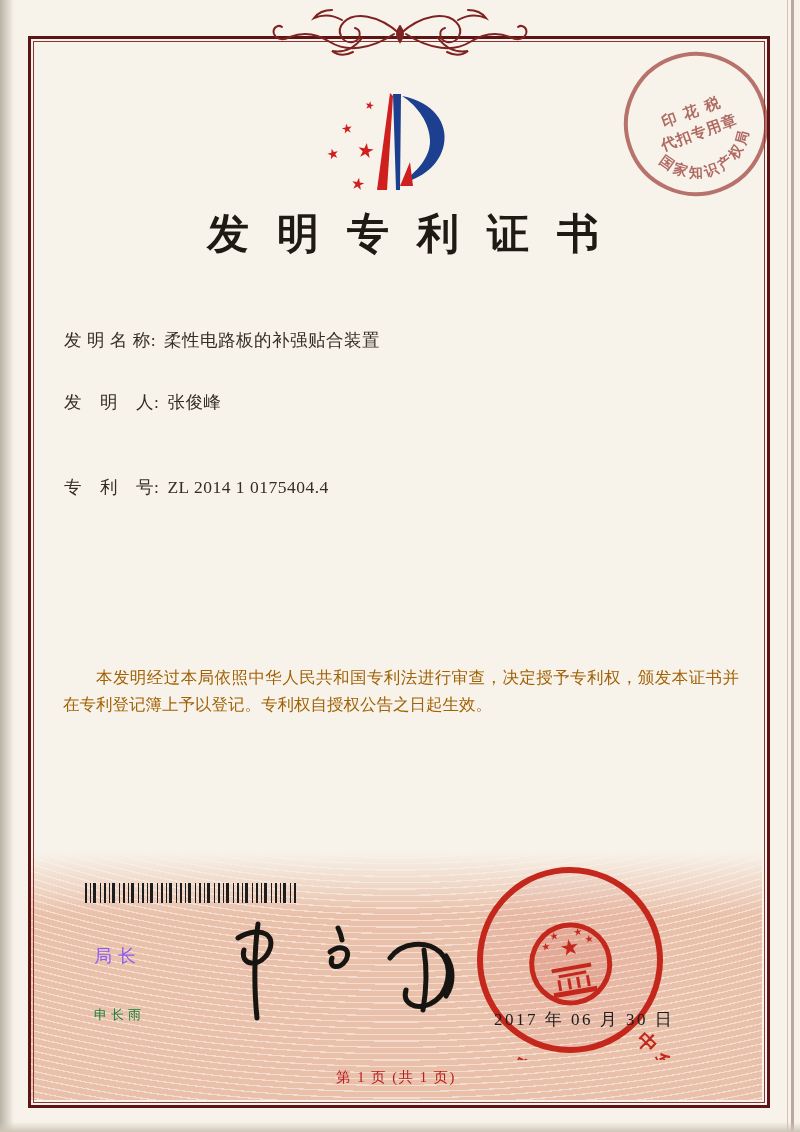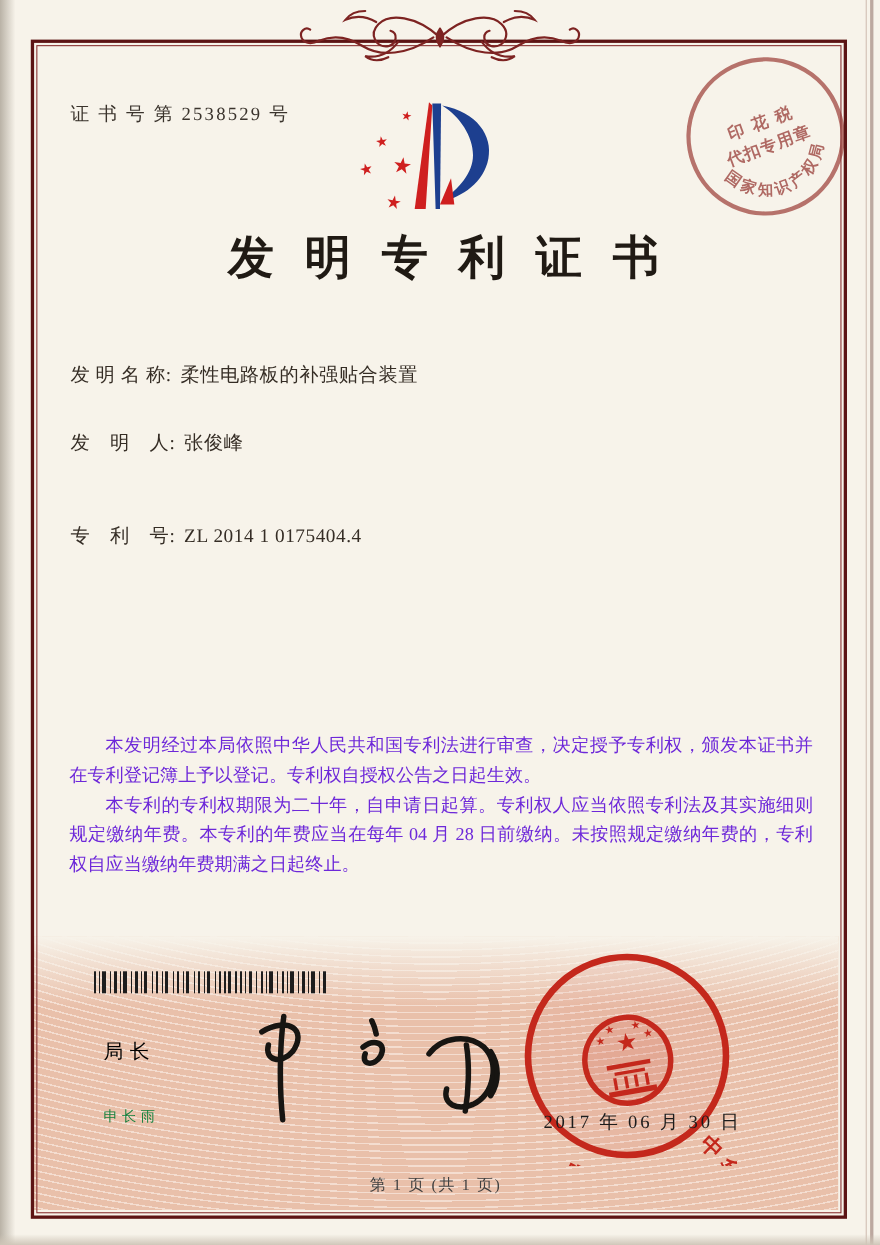--- a/index.html
+++ b/index.html
@@ -34,38 +34,38 @@
 
   .title{position:absolute;left:28px;width:736px;top:206px;text-align:center;
     font-size:42px;font-weight:700;color:#201a14;letter-spacing:28px;padding-left:42px;
     box-sizing:border-box;z-index:2;}
 
   .field{position:absolute;left:64px;font-size:17.5px;color:#352d25;letter-spacing:.5px;z-index:2;white-space:nowrap;}
   .field .lbl{margin-right:8px;}
   .f0{top:328px}.f1{top:390px}.f2{top:475px}.f3{top:511px}.f4{top:572px}.f5{top:632px}
 
   .paras{position:absolute;left:63px;width:676px;top:664px;z-index:2;}
-  .paras p{margin:0;text-indent:2em;text-align:justify;font-size:16.5px;line-height:27px;color:#6d28d9;}
+  .paras p{margin:0;text-indent:2em;text-align:justify;font-size:16.5px;line-height:27px;color:#a16207;}
 
   .barcode{position:absolute;left:85px;top:883px;width:212px;height:20px;z-index:2;
     background-image:repeating-linear-gradient(90deg,
       #1d1d1d 0 2px,transparent 2px 5px,#1d1d1d 5px 6px,transparent 6px 8px,
       #1d1d1d 8px 11px,transparent 11px 15px,#1d1d1d 15px 16px,transparent 16px 19px);}
 
-  .sig-title{position:absolute;left:94px;top:944px;font-size:18px;letter-spacing:6px;color:#000000;z-index:2;}
+  .sig-title{position:absolute;left:94px;top:944px;font-size:18px;letter-spacing:6px;color:#8b5cf6;z-index:2;}
   .sig-name{position:absolute;left:94px;top:1006px;font-size:13px;letter-spacing:4px;color:#15803d;z-index:2;}
   .sig-script{position:absolute;left:212px;top:912px;z-index:3;}
 
   .issue-seal{position:absolute;left:470px;top:860px;z-index:2;}
   .seal-date{position:absolute;left:494px;top:1008px;font-size:17px;letter-spacing:2.5px;color:#1c1c1c;z-index:4;white-space:nowrap;}
 
   .tax-stamp{position:absolute;left:612px;top:40px;z-index:2;opacity:.9;}
 
   .footer-page{position:absolute;left:28px;width:736px;top:1068px;text-align:center;
-    font-size:14.5px;letter-spacing:1.5px;color:#404040;z-index:2;}
+    font-size:14.5px;letter-spacing:1.5px;color:#b91c1c;z-index:2;}
 </style>
 </head>
 <body>
 
 <div class="page">
 
   <div class="frame"></div>
 
   <svg class="top-ornament" width="300" height="58" viewBox="0 0 300 58">
     <g stroke="#7d2322" fill="none" stroke-width="2" stroke-linecap="round">
@@ -80,21 +80,20 @@
         <path d="M188,34 q12,16 30,13 q-9,7 -21,1"></path>
         <path d="M208,16 q14,-8 28,-2 q-6,-8 -18,-8"></path>
         <path d="M260,33 c8,4 14,2 16,-3 c2,-6 -4,-10 -8,-7"></path>
         <path d="M150,22 q-6,8 0,16 q6,-8 0,-16" fill="#7d2322"></path>
       </g>
     </g>
   </svg>
 
   <div class="pink-band"></div>
 
-  <div class="cert-no">证 书 号 第 2538529 号</div>
 
   <svg class="logo" width="168" height="122" viewBox="0 0 168 122">
     <g fill="#cf1f1f" font-family="'DejaVu Sans',sans-serif">
       <text x="48" y="22" font-size="11" transform="rotate(12 48 22)">★</text>
       <text x="26" y="48" font-size="13" transform="rotate(-10 26 48)">★</text>
       <text x="40" y="70" font-size="20" transform="rotate(8 40 70)">★</text>
       <text x="12" y="74" font-size="14" transform="rotate(-14 12 74)">★</text>
       <text x="34" y="102" font-size="16" transform="rotate(10 34 102)">★</text>
     </g>
     <polygon points="61,104 74,7 77,10 71,104" fill="#cf1f1f"></polygon>
@@ -110,21 +109,20 @@
   </div>
   <div class="field f0">
     <span class="lbl">发 明 名 称:</span><span>柔性电路板的补强贴合装置</span>
   </div>
   <div class="field f2">
     <span class="lbl">专　利　号:</span><span>ZL 2014 1 0175404.4</span>
   </div>
 
   <div class="paras">
     <p>本发明经过本局依照中华人民共和国专利法进行审查，决定授予专利权，颁发本证书并在专利登记簿上予以登记。专利权自授权公告之日起生效。</p>
-    <p>本专利的专利权期限为二十年，自申请日起算。专利权人应当依照专利法及其实施细则规定缴纳年费。本专利的年费应当在每年 04 月 28 日前缴纳。未按照规定缴纳年费的，专利权自应当缴纳年费期满之日起终止。</p>
   </div>
 
   <div class="barcode"></div>
 
   <div class="sig-title">局长</div>
   <div class="sig-name">申长雨</div>
 
   <svg class="sig-script" width="255" height="112" viewBox="0 0 255 112">
     <g stroke="#171512" fill="none" stroke-width="5" stroke-linecap="round" stroke-linejoin="round">
       <path d="M46,12 C42,40 42,78 45,106"></path>

